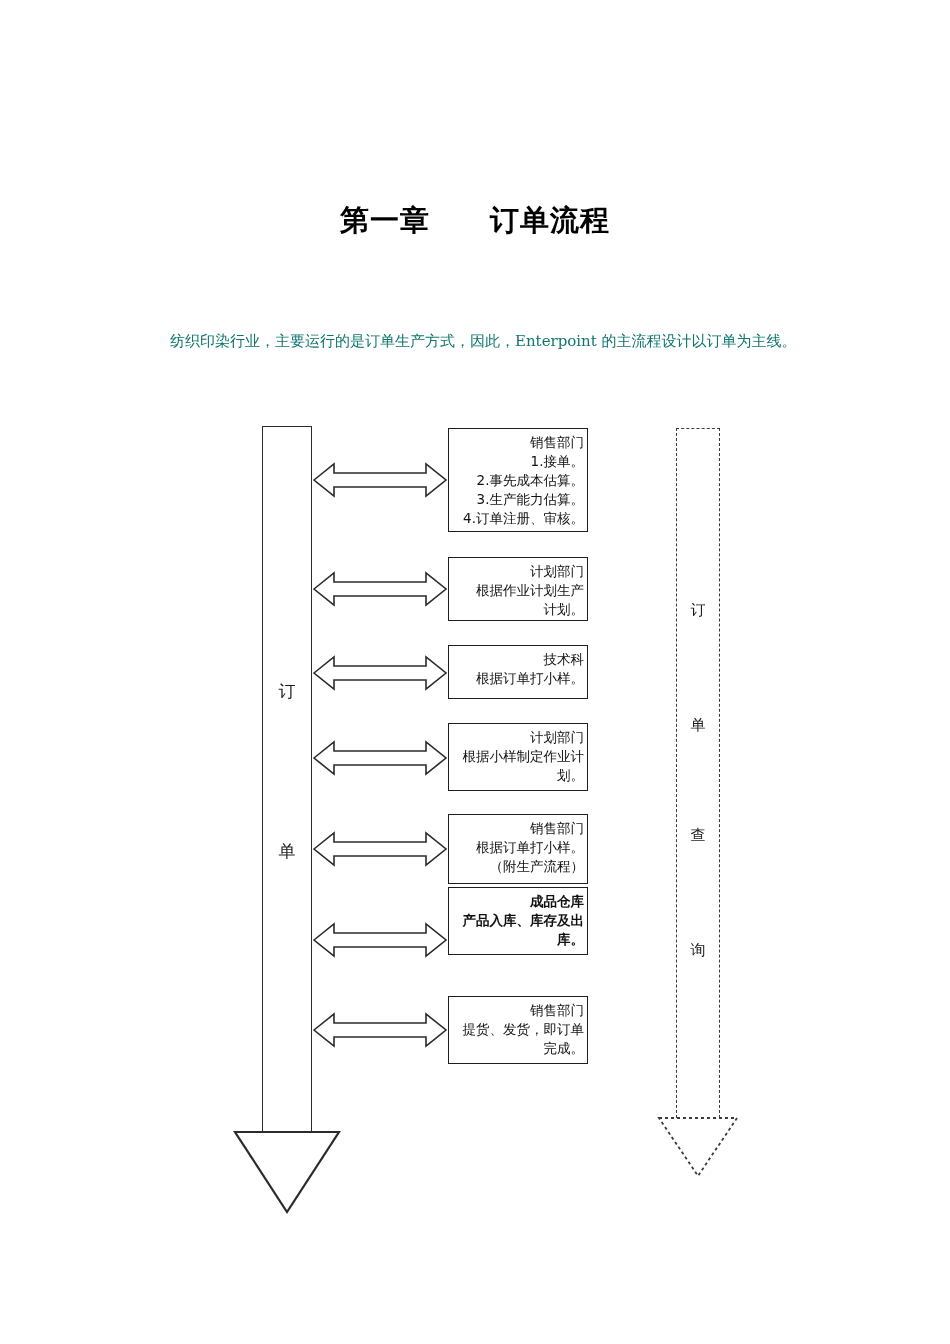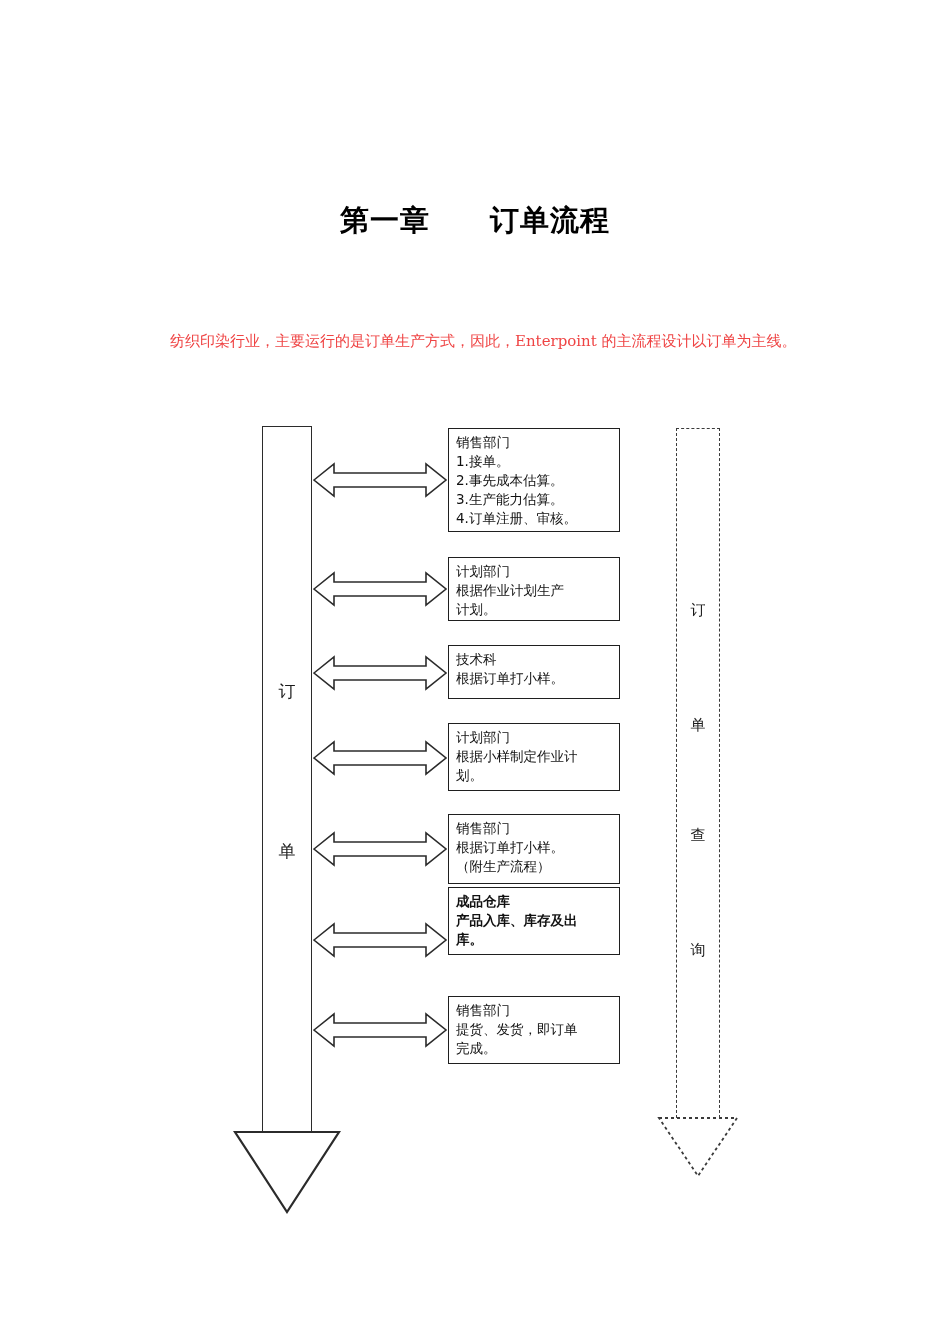--- a/index.html
+++ b/index.html
@@ -39,21 +39,21 @@
   #intro-paragraph {
     position: absolute;
     left: 140px;
     top: 298px;
     width: 680px;
     font-family: "DejaVu Serif", "Liberation Serif", serif;
     font-size: 15px;
     line-height: 44px;
     text-align: justify;
     text-indent: 2em;
-    color: #ef4444;
+    color: #0f766e;
   }
 
   
   #flow-diagram {
     position: absolute;
     left: 0;
     top: 0;
     width: 950px;
     height: 1344px;
   }
@@ -122,25 +122,26 @@
     left: 657px;
     top: 1110px;
     width: 82px;
     height: 62px;
   }
 
   
   .dept-box {
     position: absolute;
     left: 448px;
-    width: 172px;
+    width: 140px;
     border: 1.2px solid #1f1f1f;
     box-sizing: border-box;
     background: #ffffff;
-    padding: 4px 3px 4px 7px;
+    padding: 4px 3px 4px 1px;
+    text-align: right;
   }
   .dept-line {
     font-family: "DejaVu Sans", "Liberation Sans", sans-serif;
     font-size: 13.5px;
     line-height: 19px;
     color: #111111;
     white-space: nowrap;
   }
 
   

